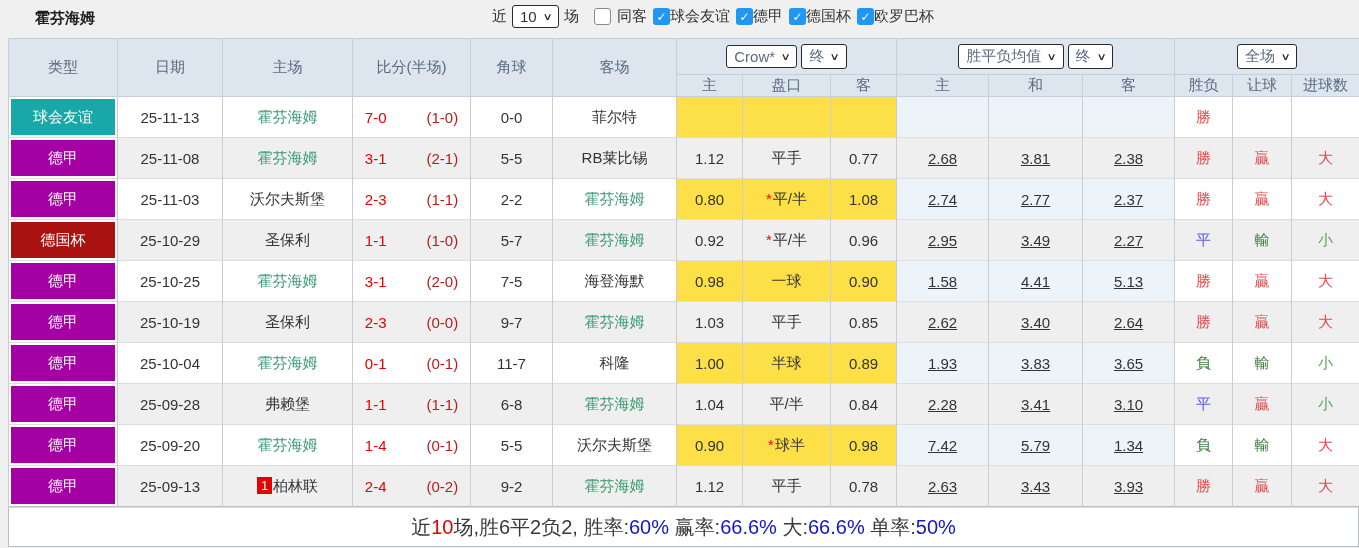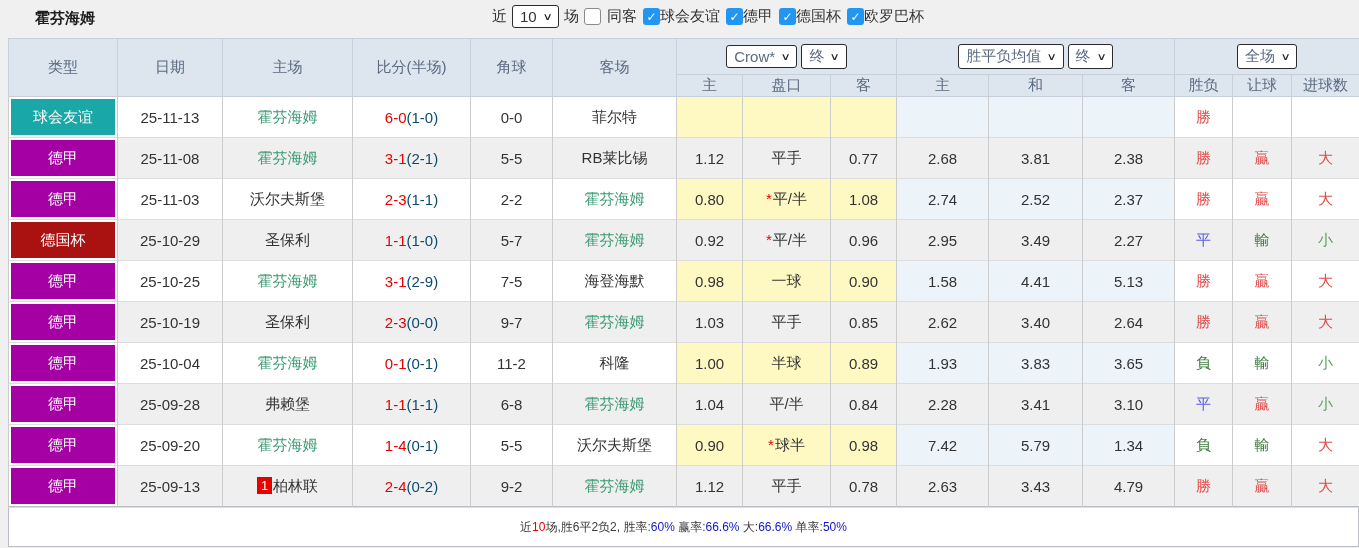--- a/index.html
+++ b/index.html
@@ -21,59 +21,59 @@
     padding:2px 7px; cursor:pointer; white-space:nowrap;
   }
   .chev { font-size:10px; color:#222; transform:scaleX(1.4); }
   .cbx {
     width:17px; height:17px; border-radius:3px; flex:0 0 auto;
     display:inline-flex; align-items:center; justify-content:center;
   }
   .cbx.checked { background:#2196F3; color:#fff; font-size:12px; font-weight:bold; }
   .cbx.unchecked { background:#fff; border:1px solid #8a8a8a; }
   .filter { display:inline-flex; align-items:center; margin-left:6px; cursor:pointer; }
-  .samevenue { display:inline-flex; align-items:center; cursor:pointer; }
+  .samevenue { display:inline-flex; align-items:center; margin-left:10px; cursor:pointer; }
   .samevenue .cbx { margin-right:6px; }
   
   table {
     margin-left:8px; width:1351px; table-layout:fixed;
     border-collapse:collapse; background:#fff; border:1px solid #b9bec4;
   }
   thead th {
     background:#DDE5EF; color:#5A6A80; font-weight:normal;
     border:1px solid #c7cfda; text-align:center;
   }
   tr.groups th { height:36px; }
   tr.subs th { height:22px; font-size:15px; }
   .selwrap { display:flex; align-items:center; justify-content:center; gap:4px; }
   tbody td {
     height:40px; text-align:center; vertical-align:middle;
     border-left:1px solid #ccc; border-right:1px solid #ccc; border-top:1px solid #ddd;
     background:#fff; overflow:hidden; white-space:nowrap;
   }
   tr.stripe td { background:#EFEFEF; }
-  td.cream { background:#fef9c3; }
-  td.blue  { background:#EDF4F9; }
+  td.cream { background:#fde047; }
+  td.blue  { background:#EDF4F9;text-decoration:underline; }
   td.typecell { padding:2px; background:#fff; }
   tr.stripe td.typecell { background:#fff; }
   .type-badge { height:36px; line-height:36px; color:#fff; font-size:15px; }
   .team-green { color:#3A9A72; }
   .ft { color:#E60000; }
-  .ht { color:#0c4a6e; }
+  .ht { color:#b91c1c;padding-left:40px; }
   .star { color:#E60000; margin-right:1px; }
   .rank-badge {
     display:inline-block; background:#E60000; color:#fff;
     font-size:13px; line-height:17px; padding:0 4px; margin-right:1px; vertical-align:1px;
   }
   
   .footer {
     margin-left:8px; width:1351px; height:40px; background:#fff;
     border:1px solid #b9bec4; border-top:1px solid #ddd;
     display:flex; align-items:center; justify-content:center;
-    font-size:12px;
+    font-size:20px;
   }
   .footer span { white-space:pre; }
 </style>
 </head>
 <body>
 
 <div class="topbar">
   <span class="title">霍芬海姆</span>
   <div class="controls">
     <span class="lbl">近</span>
@@ -176,21 +176,21 @@
   <tbody id="rows-host">
       <tr>
     <td class="typecell">
       <div class="type-badge" style="background: rgb(26, 167, 167);">球会友谊</div>
     </td>
     <td>25-11-13</td>
     <td>
       <span class="team-green">霍芬海姆</span>
     </td>
     <td>
-      <span class="ft">6-0</span><span class="ht">(1-0)</span>
+      <span class="ft">7-0</span><span class="ht">(1-0)</span>
     </td>
     <td>0-0</td>
     <td><span>菲尔特</span></td>
     <td class="cream"></td>
     <td class="cream">
       <span></span>
     </td>
     <td class="cream"></td>
     <td class="blue"></td>
     <td class="blue"></td>
@@ -236,21 +236,21 @@
       <span class="ft">2-3</span><span class="ht">(1-1)</span>
     </td>
     <td>2-2</td>
     <td><span class="team-green">霍芬海姆</span></td>
     <td class="cream">0.80</td>
     <td class="cream">
       <span class="star">*</span><span>平/半</span>
     </td>
     <td class="cream">1.08</td>
     <td class="blue">2.74</td>
-    <td class="blue">2.52</td>
+    <td class="blue">2.77</td>
     <td class="blue">2.37</td>
     <td style="color: rgb(225, 75, 75);">勝</td>
     <td style="color: rgb(225, 75, 75);">贏</td>
     <td style="color: rgb(225, 75, 75);">大</td>
   </tr>
       <tr class="stripe">
     <td class="typecell">
       <div class="type-badge" style="background: rgb(170, 17, 17);">德国杯</div>
     </td>
     <td>25-10-29</td>
@@ -276,21 +276,21 @@
   </tr>
       <tr>
     <td class="typecell">
       <div class="type-badge" style="background: rgb(164, 0, 164);">德甲</div>
     </td>
     <td>25-10-25</td>
     <td>
       <span class="team-green">霍芬海姆</span>
     </td>
     <td>
-      <span class="ft">3-1</span><span class="ht">(2-9)</span>
+      <span class="ft">3-1</span><span class="ht">(2-0)</span>
     </td>
     <td>7-5</td>
     <td><span>海登海默</span></td>
     <td class="cream">0.98</td>
     <td class="cream">
       <span>一球</span>
     </td>
     <td class="cream">0.90</td>
     <td class="blue">1.58</td>
     <td class="blue">4.41</td>
@@ -328,21 +328,21 @@
     <td class="typecell">
       <div class="type-badge" style="background: rgb(164, 0, 164);">德甲</div>
     </td>
     <td>25-10-04</td>
     <td>
       <span class="team-green">霍芬海姆</span>
     </td>
     <td>
       <span class="ft">0-1</span><span class="ht">(0-1)</span>
     </td>
-    <td>11-2</td>
+    <td>11-7</td>
     <td><span>科隆</span></td>
     <td class="cream">1.00</td>
     <td class="cream">
       <span>半球</span>
     </td>
     <td class="cream">0.89</td>
     <td class="blue">1.93</td>
     <td class="blue">3.83</td>
     <td class="blue">3.65</td>
     <td style="color: rgb(63, 123, 63);">負</td>
@@ -412,21 +412,21 @@
     </td>
     <td>9-2</td>
     <td><span class="team-green">霍芬海姆</span></td>
     <td class="cream">1.12</td>
     <td class="cream">
       <span>平手</span>
     </td>
     <td class="cream">0.78</td>
     <td class="blue">2.63</td>
     <td class="blue">3.43</td>
-    <td class="blue">4.79</td>
+    <td class="blue">3.93</td>
     <td style="color: rgb(225, 75, 75);">勝</td>
     <td style="color: rgb(225, 75, 75);">贏</td>
     <td style="color: rgb(225, 75, 75);">大</td>
   </tr>
     </tbody>
 </table>
 
 <div class="footer">
     <span id="footer-host"><span style="color: rgb(58, 58, 58);">近</span><span style="color: rgb(230, 0, 0);">10</span><span style="color: rgb(58, 58, 58);">场,胜6平2负2, 胜率:</span><span style="color: rgb(20, 20, 204);">60%</span><span style="color: rgb(58, 58, 58);"> 赢率:</span><span style="color: rgb(20, 20, 204);">66.6%</span><span style="color: rgb(58, 58, 58);"> 大:</span><span style="color: rgb(20, 20, 204);">66.6%</span><span style="color: rgb(58, 58, 58);"> 单率:</span><span style="color: rgb(20, 20, 204);">50%</span></span>
   </div>

